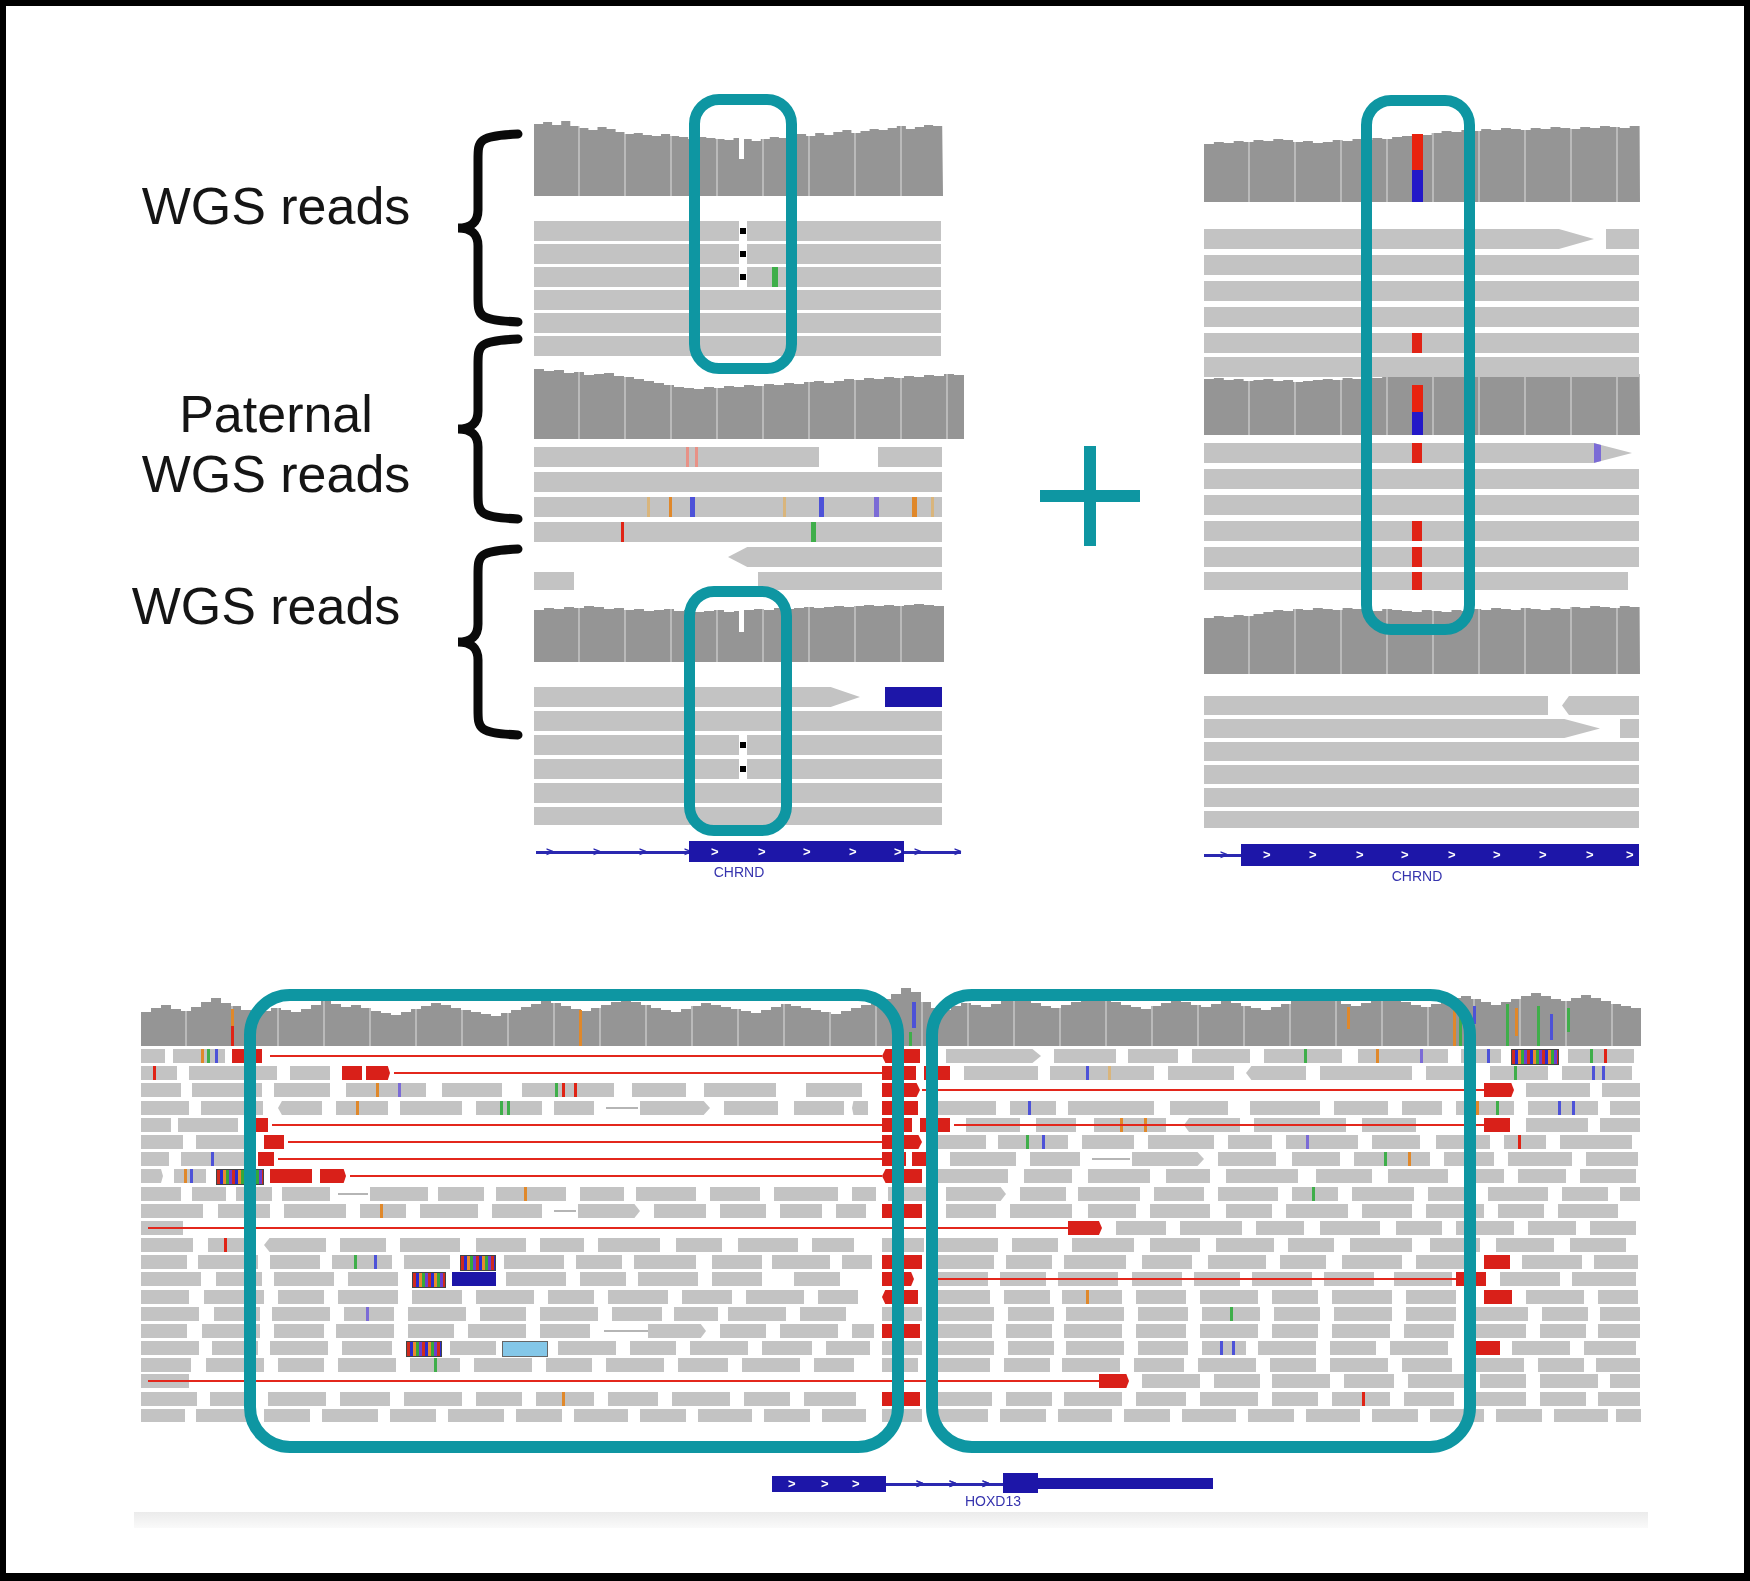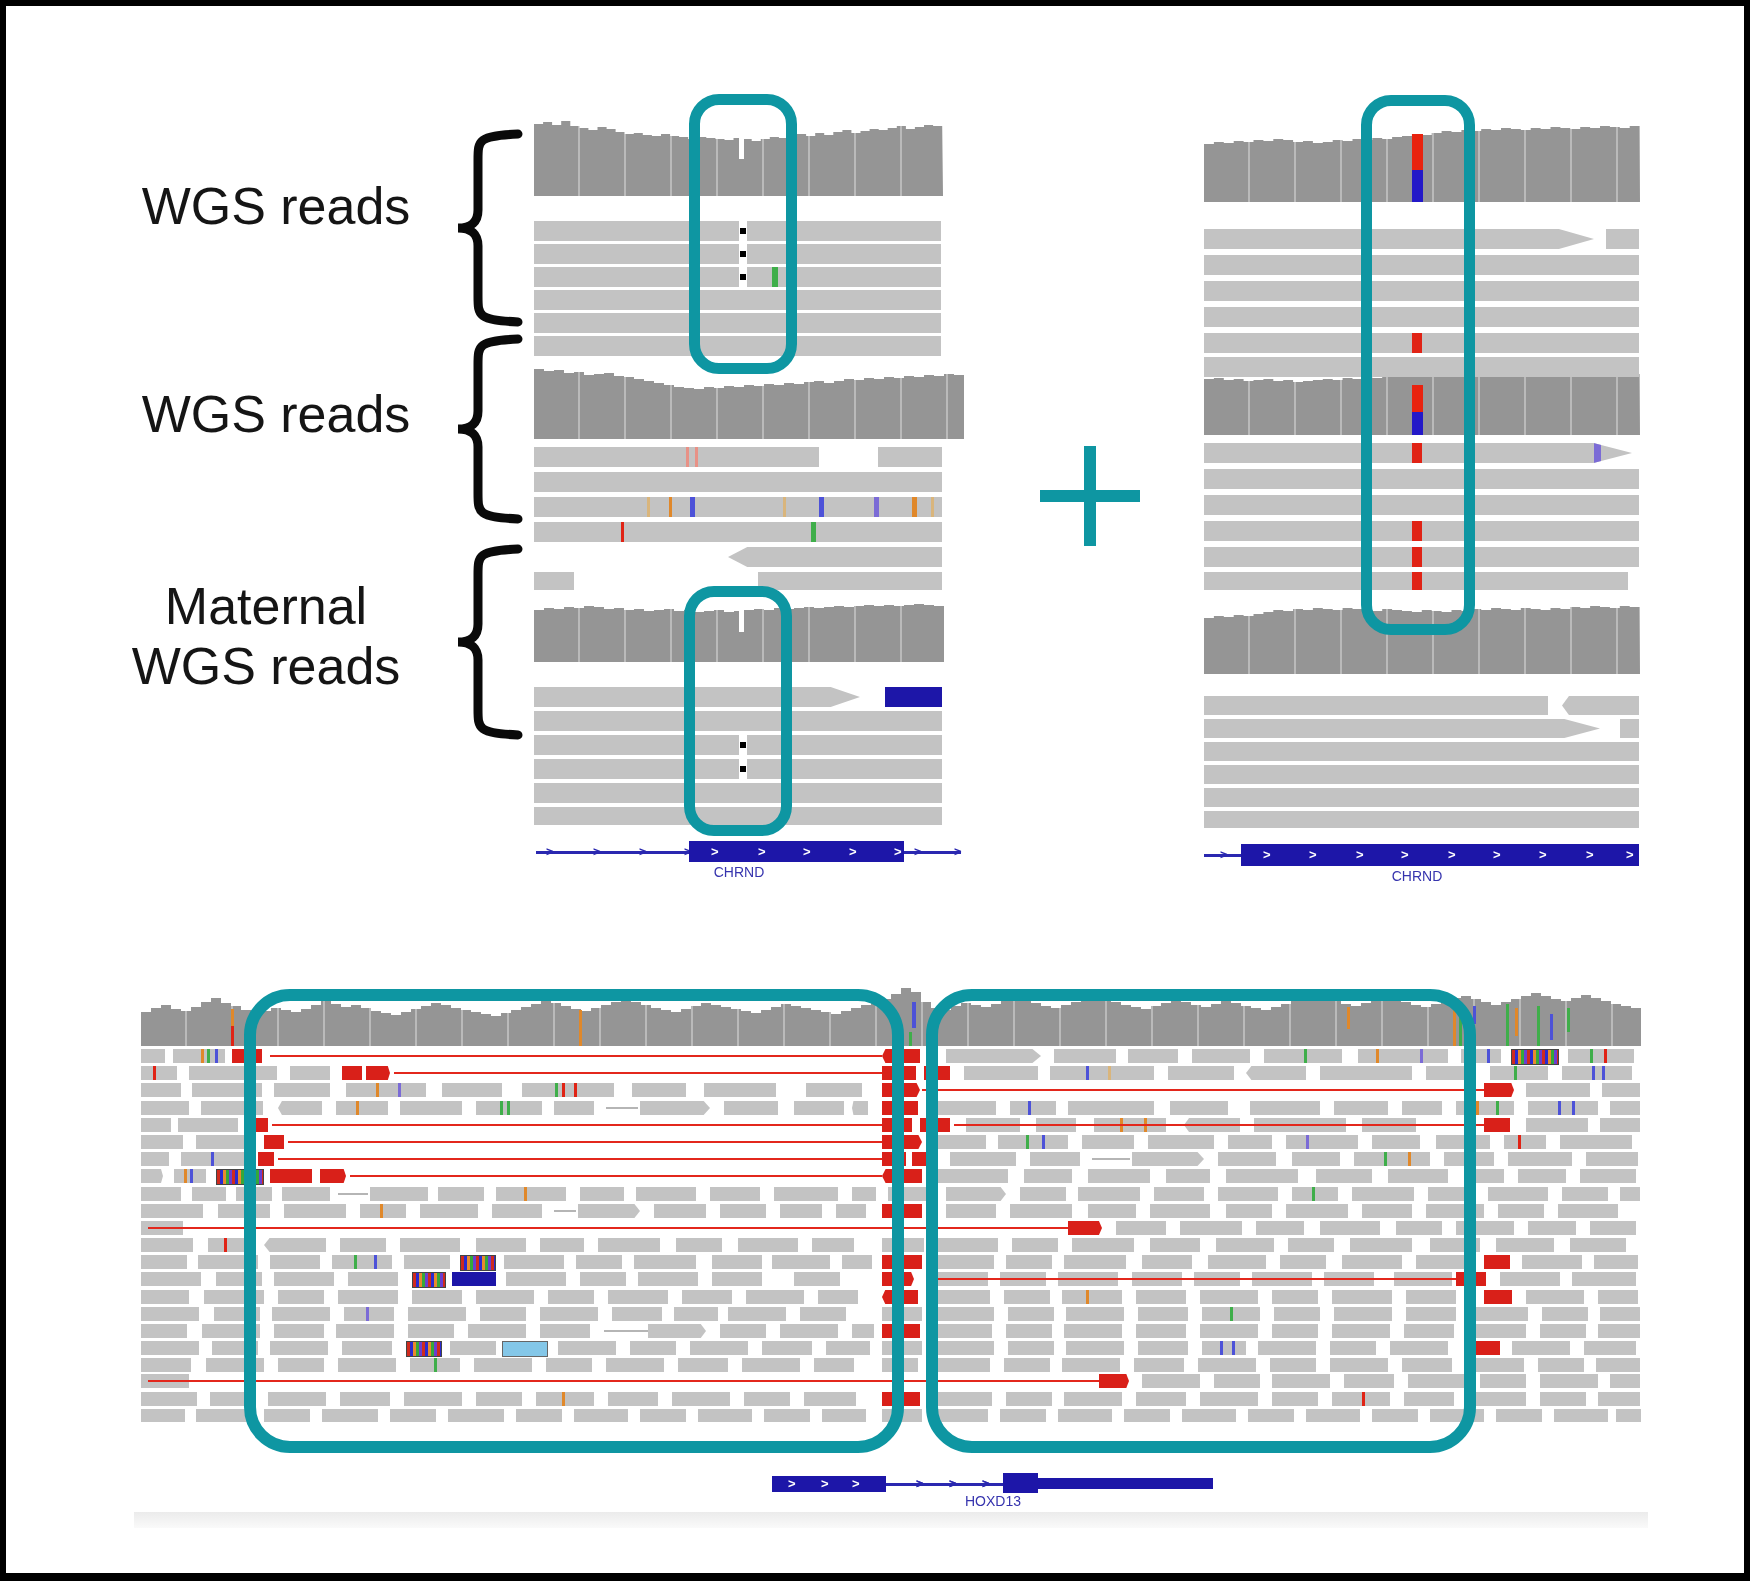--- a/index.html
+++ b/index.html
@@ -38,24 +38,24 @@
 </style>
 </head>
 <body>
 
 <div id="fig">
 
   <div class="side-label" id="lbl-proband">
     <div>WGS reads</div>
   </div>
   <div class="side-label" id="lbl-paternal">
+    <div>Paternal</div>
     <div>WGS reads</div>
   </div>
   <div class="side-label" id="lbl-maternal">
-    <div>Maternal</div>
     <div>WGS reads</div>
   </div>
 
   <div id="plus-h" aria-label="+" style="left: 1034px; top: 484px; width: 100px; height: 12px;"></div>
   <div id="plus-v" style="left: 1078px; top: 440px; width: 12px; height: 100px;"></div>
 
   <svg id="braces" width="1738" height="1567">
       <path d="M 512 128 C 472 130, 472 134, 472 154 L 472 204 Q 472 222, 452 222 Q 472 222, 472 240 L 472 290 C 472 310, 472 314, 512 316" fill="none" stroke="#0a0a0a" stroke-width="9" stroke-linecap="round"></path>
       <path d="M 512 333 C 472 335, 472 339, 472 359 L 472 405 Q 472 423, 452 423 Q 472 423, 472 441 L 472 487 C 472 507, 472 511, 512 513" fill="none" stroke="#0a0a0a" stroke-width="9" stroke-linecap="round"></path>
       <path d="M 512 543 C 472 545, 472 549, 472 569 L 472 618 Q 472 636, 452 636 Q 472 636, 472 654 L 472 703 C 472 723, 472 727, 512 729" fill="none" stroke="#0a0a0a" stroke-width="9" stroke-linecap="round"></path>

